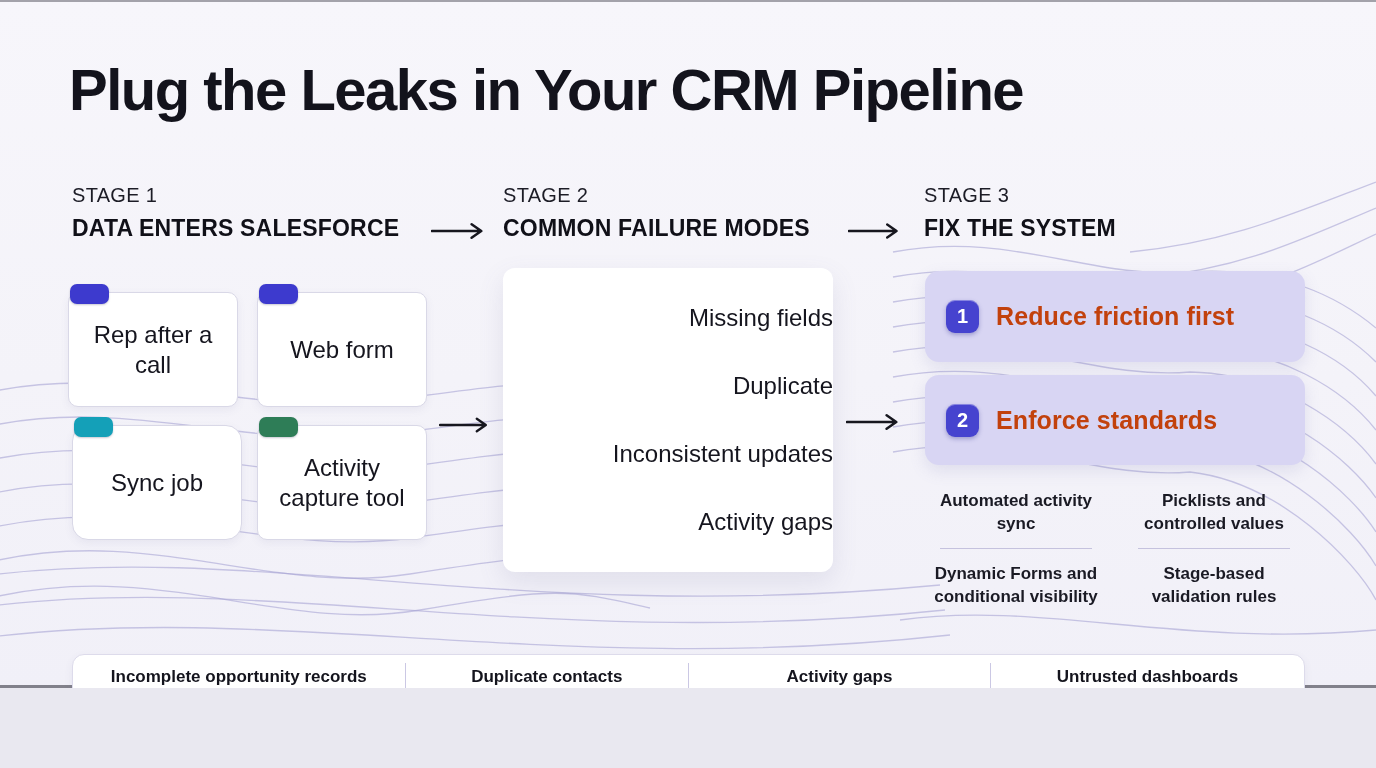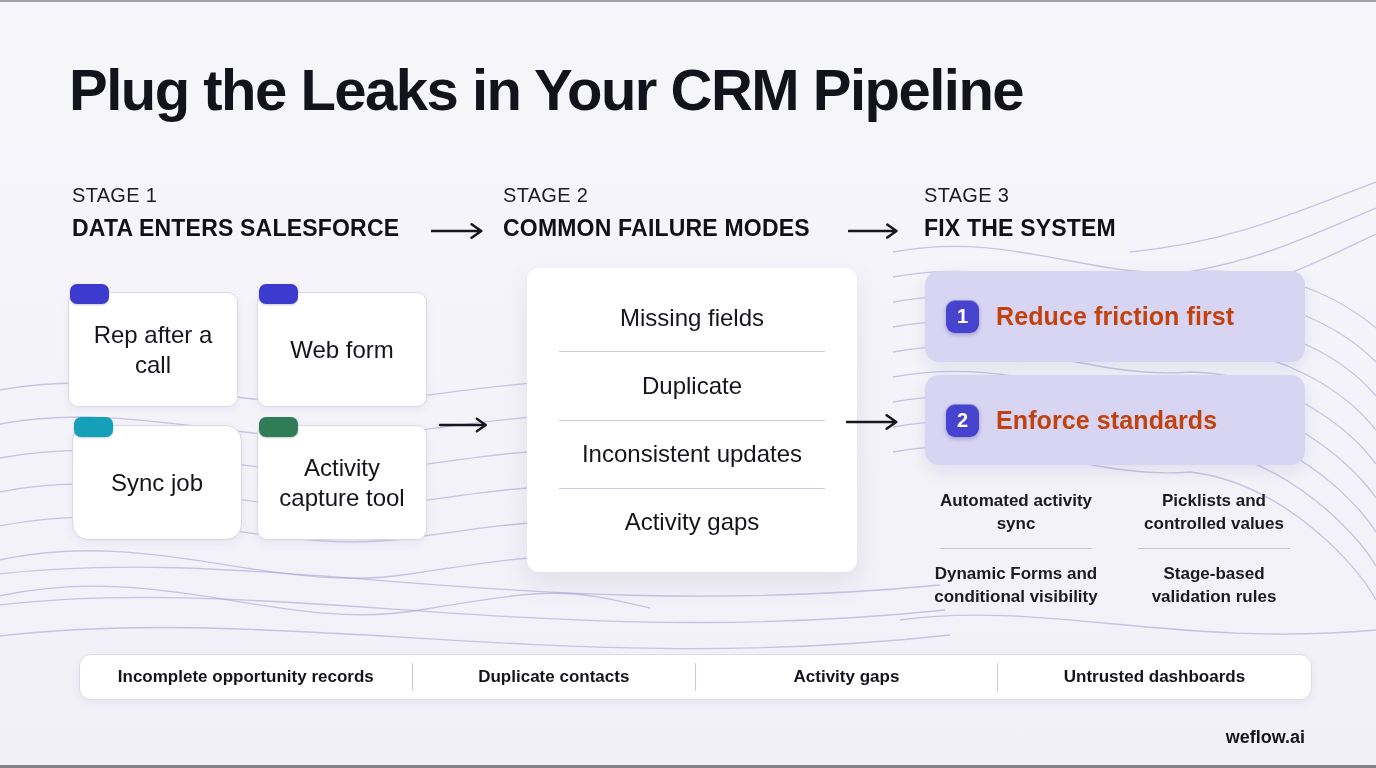--- a/index.html
+++ b/index.html
@@ -1,17 +1,17 @@
 <!DOCTYPE html>
 <html><head>
 <meta charset="utf-8">
 <style>
   html,body{margin:0;padding:0;background:#e9e8f0;}
   .canvas{
-    position:relative;width:1376px;height:768px;overflow:hidden;
+    position:relative;width:1376px;height:688px;overflow:hidden;
     background:linear-gradient(180deg,#f7f6fb 0%,#f4f3f9 55%,#f1f0f8 100%);
     font-family:"Liberation Sans",sans-serif;color:#15151e;
   }
   .waves{position:absolute;inset:0;width:1376px;height:768px;}
   .waves path{fill:none;stroke:#a7a3d3;stroke-width:1.3;opacity:.6;}
   .edge{position:absolute;left:0;width:100%;background:#262631;}
   .edge.top{top:0;height:2px;opacity:.40;}
   .edge.bottom{bottom:0;height:3px;opacity:.55;}
 
   .title{
@@ -43,23 +43,23 @@
   .card1{left:68px;top:292px;}
   .card2{left:257px;top:292px;}
   .card3{left:72px;top:425px;border-radius:16px;}
   .card4{left:257px;top:425px;}
   .tab{
     position:absolute;top:-9px;left:1px;width:39px;height:20px;border-radius:7px;
     box-shadow:0 1px 2px rgba(40,40,80,.25);
   }
 
   .failure-card{
-    position:absolute;left:527px;top:268px;width:330px;height:304px;
+    position:absolute;left:503px;top:268px;width:330px;height:304px;
     background:#fff;border-radius:12px;box-shadow:0 10px 26px rgba(100,100,150,.13);
-    display:flex;flex-direction:column;justify-content:space-between;padding:16px 0;box-sizing:border-box;
+    display:flex;flex-direction:column;justify-content:space-between;padding:16px 0;box-sizing:border-box;align-items:flex-end;
   }
   .failure-row{flex:1;display:flex;align-items:center;justify-content:center;font-size:24px;color:#15151e;}
   .h-divider{height:1px;background:#cccadd;margin:0 32px;}
 
   .action-card{
     position:absolute;left:925px;width:380px;background:#d8d5f3;border-radius:14px;
     box-shadow:0 6px 16px rgba(120,118,180,.16);
     display:flex;align-items:center;gap:17px;padding-left:21px;box-sizing:border-box;
   }
   .a1{top:271px;height:91px;}
@@ -79,21 +79,21 @@
   .tactic{
     min-height:52px;display:flex;align-items:center;justify-content:center;
     text-align:center;font-size:17px;font-weight:700;line-height:1.38;color:#1a1a24;
   }
   .t-divider{height:1px;background:#c5c2de;width:84%;justify-self:center;margin:10px 0;}
 
   .bottom-bar{
     position:absolute;left:72px;top:654px;width:1233px;height:46px;
     background:#fff;border:1px solid #dddbeb;border-radius:12px;
     box-shadow:0 3px 9px rgba(90,90,130,.07);
-    display:flex;align-items:stretch;box-sizing:border-box;margin-left:7px;
+    display:flex;align-items:stretch;box-sizing:border-box;
   }
   .bar-cell{display:flex;align-items:center;justify-content:center;font-size:17px;font-weight:700;color:#14141d;}
   .bar-cell.c1{width:27%;}
   .bar-cell.c2{width:23%;}
   .bar-cell.c3{width:24.5%;}
   .bar-cell.c4{width:25.5%;}
   .v-divider{width:1px;align-self:center;height:28px;background:#cbc8e4;}
 
   .brand{position:absolute;right:71px;top:727px;font-size:18px;font-weight:700;color:#14141d;}
 </style>

